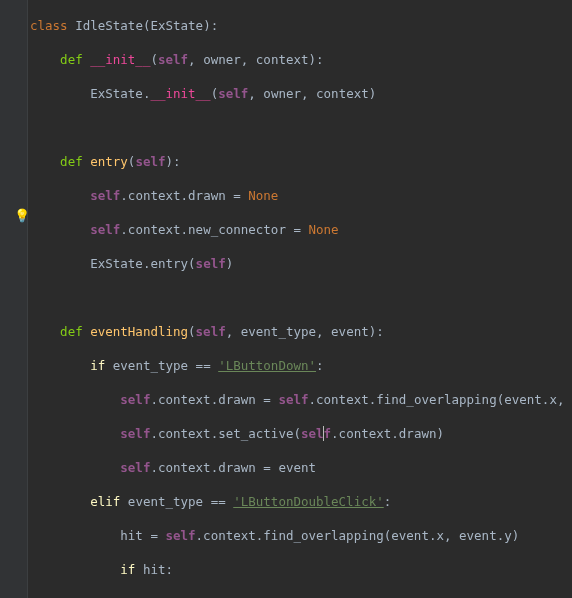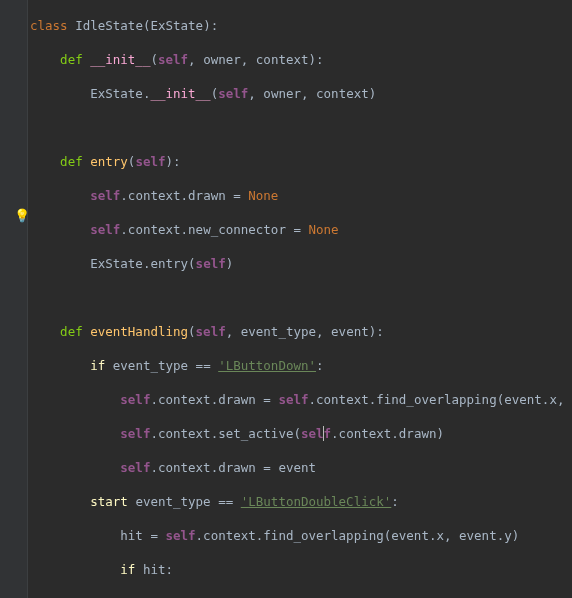--- a/index.html
+++ b/index.html
@@ -36,21 +36,21 @@
     top: 0;
     padding-left: 2px;
     white-space: pre;
   }
   .k-class { color: #cc7832; }
   .k-def { color: #84cc16; }
   .k-ctrl { color: #fef9c3; }
   .k-self { color: #94558d; font-weight: bold; }
   .k-none { color: #cc7832; text-align: right; }
   .fn-decl { color: #ffc66d; }
-  .fn-dunder { color: #f9a8d4; }
+  .fn-dunder { color: #ec4899; }
   .str { color: #6a8759; text-decoration: underline; }
   .builtin { color: #8888c6; }
   .caret {
     position: absolute;
     width: 1px;
     height: 15px;
     background: #bbbbbb;
   }
   .line { height: 17px; }
 </style>
@@ -69,21 +69,21 @@
 <div class="line">    <span class="k-def">def</span> <span class="fn-decl">entry</span><span>(</span><span class="k-self">self</span><span>)</span><span>:</span></div>
 <div class="line">        <span class="k-self">self</span><span>.</span><span>context</span><span>.</span><span>drawn</span><span> = </span><span class="k-none">None</span></div>
 <div class="line">        <span class="k-self">self</span><span>.</span><span>context</span><span>.</span><span>new_connector</span><span> = </span><span class="k-none">None</span></div>
 <div class="line">        <span>ExState</span><span>.</span><span>entry</span><span>(</span><span class="k-self">self</span><span>)</span></div>
 <div class="line"></div>
 <div class="line">    <span class="k-def">def</span> <span class="fn-decl">eventHandling</span><span>(</span><span class="k-self">self</span><span>, </span><span>event_type</span><span>, </span><span>event</span><span>)</span><span>:</span></div>
 <div class="line">        <span class="k-ctrl">if</span> <span>event_type</span><span> == </span><span class="str">'LButtonDown'</span><span>:</span></div>
 <div class="line">            <span class="k-self">self</span><span>.</span><span>context</span><span>.</span><span>drawn</span><span> = </span><span class="k-self">self</span><span>.</span><span>context</span><span>.</span><span>find_overlapping</span><span>(</span><span>event</span><span>.</span><span>x</span><span>, </span><span>event</span></div>
 <div class="line" style="position:relative;">            <span class="k-self">self</span><span>.</span><span>context</span><span>.</span><span>set_active</span><span>(</span><span class="k-self">self</span><span>.</span><span>context</span><span>.</span><span>drawn</span><span>)</span><span class="caret" style="left:293px;top:1px;"></span></div>
 <div class="line">            <span class="k-self">self</span><span>.</span><span>context</span><span>.</span><span>drawn</span><span> = </span><span>event</span></div>
-<div class="line">        <span class="k-ctrl">start</span> <span>event_type</span><span> == </span><span class="str">'LButtonDoubleClick'</span><span>:</span></div>
+<div class="line">        <span class="k-ctrl">elif</span> <span>event_type</span><span> == </span><span class="str">'LButtonDoubleClick'</span><span>:</span></div>
 <div class="line">            <span>hit</span><span> = </span><span class="k-self">self</span><span>.</span><span>context</span><span>.</span><span>find_overlapping</span><span>(</span><span>event</span><span>.</span><span>x</span><span>, </span><span>event</span><span>.</span><span>y</span><span>)</span></div>
 <div class="line">            <span class="k-ctrl">if</span> <span>hit</span><span>:</span></div>
 <div class="line">                <span class="k-ctrl">if</span> <span class="builtin">isinstance</span><span>(</span><span>hit</span><span>, </span><span>ExOutputPort</span><span>)</span><span>:</span></div>
 
 
 
 
 
 
 

